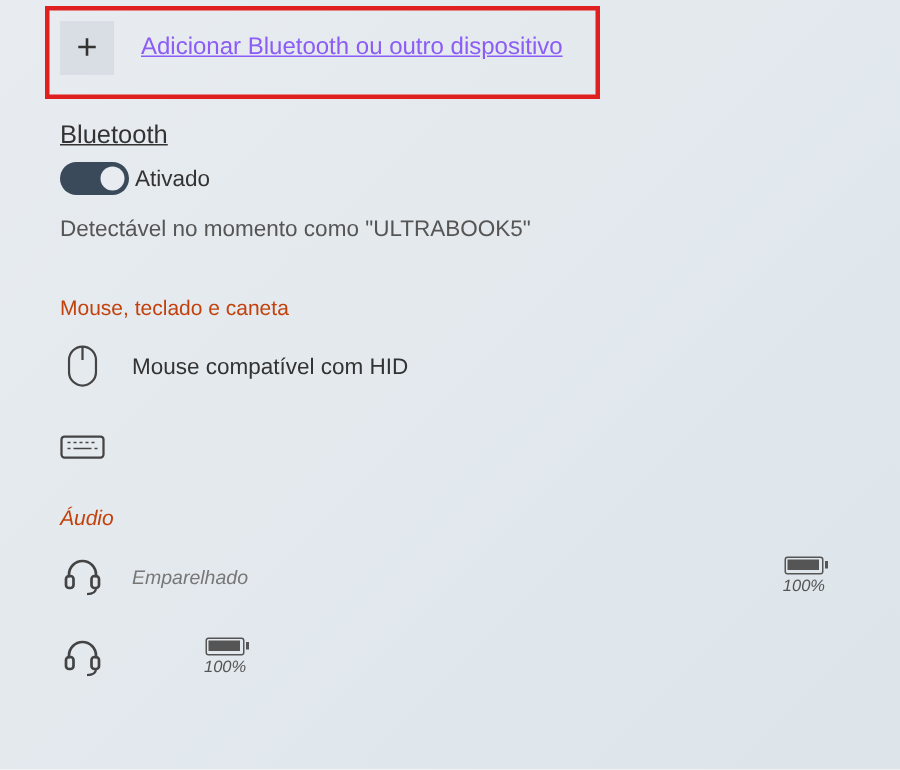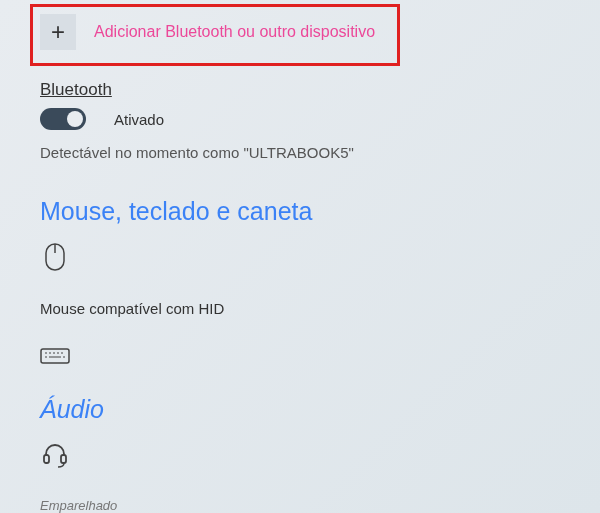--- a/index.html
+++ b/index.html
@@ -28,42 +28,43 @@
       background: #d8dee4;
       display: flex;
       align-items: center;
       justify-content: center;
       font-size: 24px;
       color: #333;
       font-weight: 300;
     }
     .add-device-label {
       font-size: 16px;
-      color: #ec4899;
+      color: #8b5cf6;
+      text-decoration: underline;
     }
     .highlight-box {
       position: absolute;
       top: 4px;
       left: 30px;
       width: 370px;
       height: 62px;
       border: 3px solid #e02020;
       pointer-events: none;
       z-index: 100;
     }
     .section-label {
       font-size: 17px;
       color: #333;
       margin-bottom: 8px;
       text-decoration: underline;
     }
     .toggle-row {
       display: flex;
       align-items: center;
-      gap: 28px;
+      gap: 4px;
       margin-bottom: 14px;
     }
     .toggle {
       width: 46px;
       height: 22px;
       background: #3a4a5a;
       border-radius: 11px;
       position: relative;
     }
     .toggle-knob {
@@ -78,32 +79,31 @@
     .toggle-label {
       font-size: 15px;
       color: #333;
     }
     .discover-text {
       font-size: 15px;
       color: #555;
       margin-bottom: 36px;
     }
     .section-title {
-      font-size: 25px;
-      color: #3b82f6;
+      font-size: 14px;
+      color: #c2410c;
       margin-bottom: 16px;
       font-weight: 400;
     }
     .device-row {
       display: flex;
-      align-items: flex-start;
-      gap: 28px;
+      align-items: center;
+      gap: 18px;
       margin-bottom: 24px;
       position: relative;
-      flex-direction: column;
     }
     .device-icon {
       width: 30px;
       height: 30px;
       display: flex;
       align-items: center;
       justify-content: center;
       flex-shrink: 0;
     }
     .device-text {

